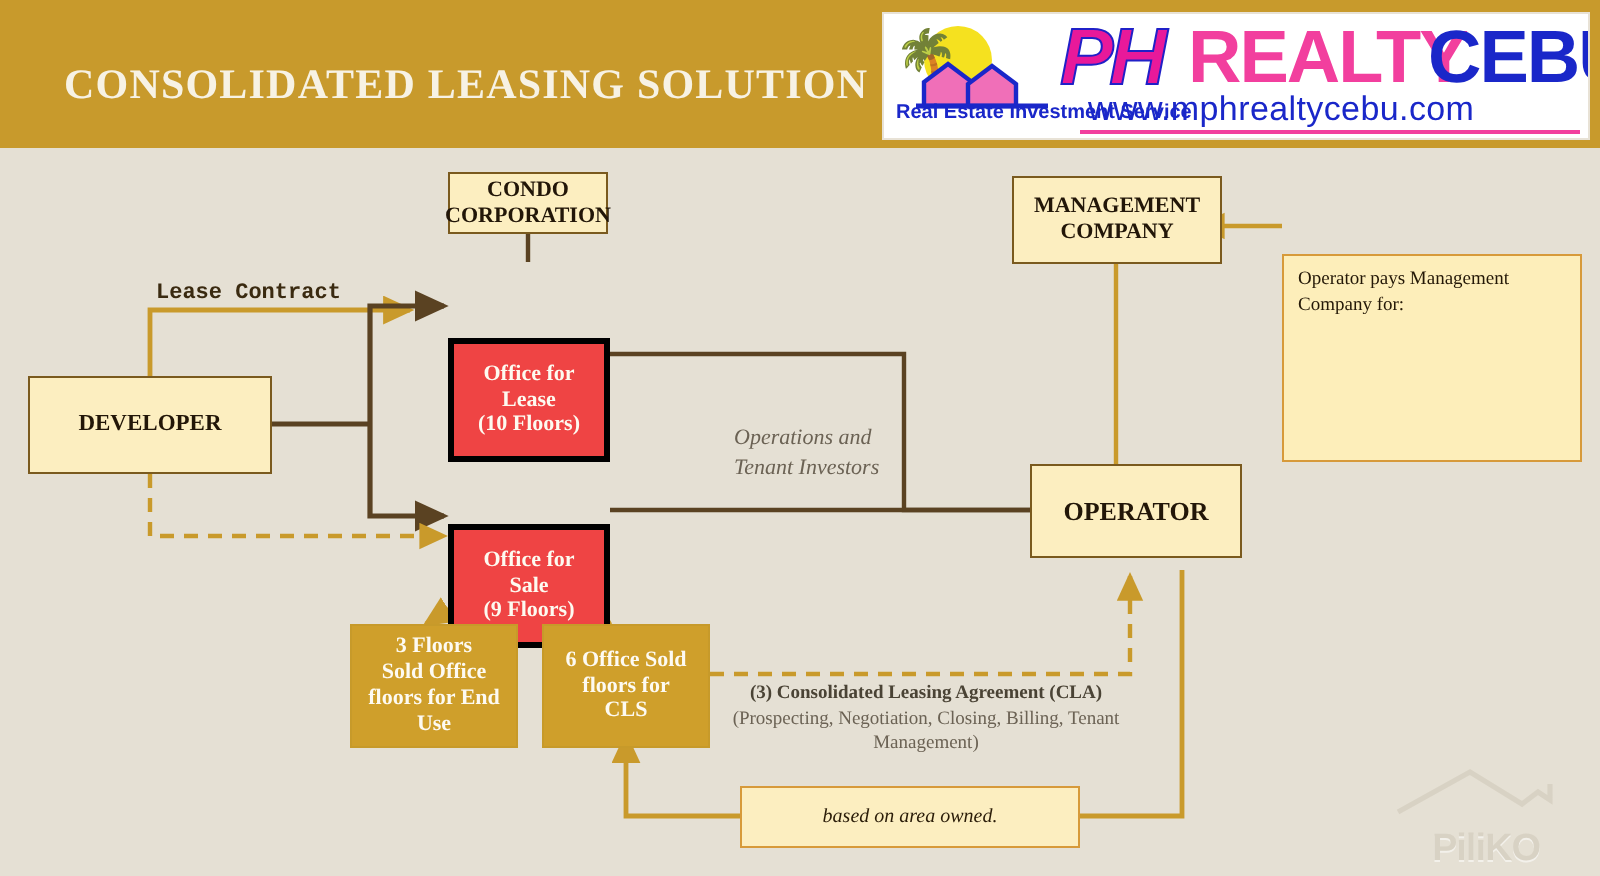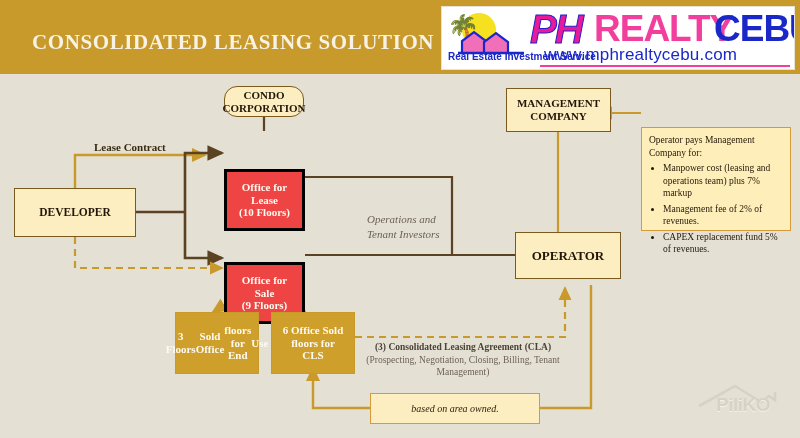--- a/index.html
+++ b/index.html
@@ -102,42 +102,42 @@
   .node-note li{margin-bottom:3px;}
   .node-italic{
     background:#fceec0;border:1px solid #d79a3a;
     color:#2a1c08;font-size:10px;font-style:italic;font-weight:normal;
   }
 
   
   .freetext{position:absolute;}
   #lbl-lease{
     left:78px;top:141px;
-    font-family:Liberation Serif, serif;
-    font-size:11px;font-weight:bold;color:#3a2a10;white-space:nowrap;margin-left:16px;
+    font-family:Liberation Mono, monospace;
+    font-size:11px;font-weight:bold;color:#3a2a10;white-space:nowrap;
   }
   #lbl-ops{
     left:367px;top:212px;
     font-size:11px;font-style:italic;color:#6b6254;line-height:1.35;
   }
   #lbl-cla{
     left:363px;top:341px;width:200px;
     font-size:9.5px;color:#6b6254;text-align:center;line-height:1.32;
   }
   #lbl-cla b{color:#4a4335;}
 
   
   #wires{position:absolute;left:0;top:0;width:800px;height:438px;}
 
   
   #watermark{
     position:absolute;left:695px;top:382px;width:96px;height:50px;opacity:.55;
   }
   #wm-text{
-    position:absolute;left:0;top:12px;width:96px;text-align:center;
+    position:absolute;left:0;top:32px;width:96px;text-align:center;
     font-family:"Liberation Sans", sans-serif;
     font-size:19px;font-weight:bold;color:#cfc8b8;letter-spacing:-.5px;
     text-shadow:0 1px 0 #ffffff;
   }
 </style>
 </head>
 <body>
 
 <div id="page">
 
@@ -192,21 +192,21 @@
 
     <path d="M272,285 L305,312" stroke="#c99a2b" stroke-width="2.4" fill="none" stroke-dasharray="7,5" marker-end="url(#ahGold)"></path>
 
     <path d="M355,337 L565,337 L565,288" stroke="#c99a2b" stroke-width="2.2" fill="none" stroke-dasharray="7,5" marker-end="url(#ahGold)"></path>
 
     <path d="M591,285 L591,408 L540,408" stroke="#c99a2b" stroke-width="2.4" fill="none"></path>
 
     <path d="M370,408 L313,408 L313,368" stroke="#c99a2b" stroke-width="2.4" fill="none" marker-end="url(#ahGold)"></path>
   </svg>
 
-  <div class="node node-cream" style="left:224px;top:86px;width:80px;height:31px;flex-direction:column;border-radius:13px;">
+  <div class="node node-cream" style="left:224px;top:86px;width:80px;height:31px;flex-direction:column;">
     <span>CONDO</span>
     <span>CORPORATION</span>
   </div>
 
   <div class="node node-cream" style="left:14px;top:188px;width:122px;height:49px;flex-direction:column;font-size:11.5px;">
     <span>DEVELOPER</span>
   </div>
 
   <div class="node node-dark" style="left:224px;top:131px;width:81px;height:62px;flex-direction:column;">
     <span>Office for</span>
@@ -222,44 +222,39 @@
 
   <div class="node node-cream" style="left:506px;top:88px;width:105px;height:44px;flex-direction:column;">
     <span>MANAGEMENT</span>
     <span>COMPANY</span>
   </div>
 
   <div class="node node-cream" style="left:515px;top:232px;width:106px;height:47px;font-size:13px;">
     <span>OPERATOR</span>
   </div>
 
-  <div class="node node-gold" style="left:175px;top:312px;width:84px;height:62px;flex-direction:row;">
+  <div class="node node-gold" style="left:175px;top:312px;width:84px;height:62px;flex-direction:column;">
     <span>3 Floors</span>
     <span>Sold Office</span>
     <span>floors for End</span>
     <span>Use</span>
   </div>
 
   <div class="node node-gold" style="left:271px;top:312px;width:84px;height:62px;flex-direction:column;">
     <span>6 Office Sold</span>
     <span>floors for</span>
     <span>CLS</span>
   </div>
 
   <div class="node node-italic" style="left:370px;top:393px;width:170px;height:31px;flex-direction:column;">
     <span>based on area owned.</span>
   </div>
 
   <div class="node node-note" style="left:641px;top:127px;width:150px;height:104px;">
     <div>Operator pays Management Company for:</div>
-    <ul>
-      <li>Manpower cost (leasing and operations team) plus 7% markup</li>
-      <li>Management fee of 2% of revenues.</li>
-      <li>CAPEX replacement fund 5% of revenues.</li>
-    </ul>
   </div>
 
   <div class="freetext" id="lbl-lease">Lease Contract</div>
 
   <div class="freetext" id="lbl-ops">
     <div>Operations and</div>
     <div>Tenant Investors</div>
   </div>
 
   <div class="freetext" id="lbl-cla">

